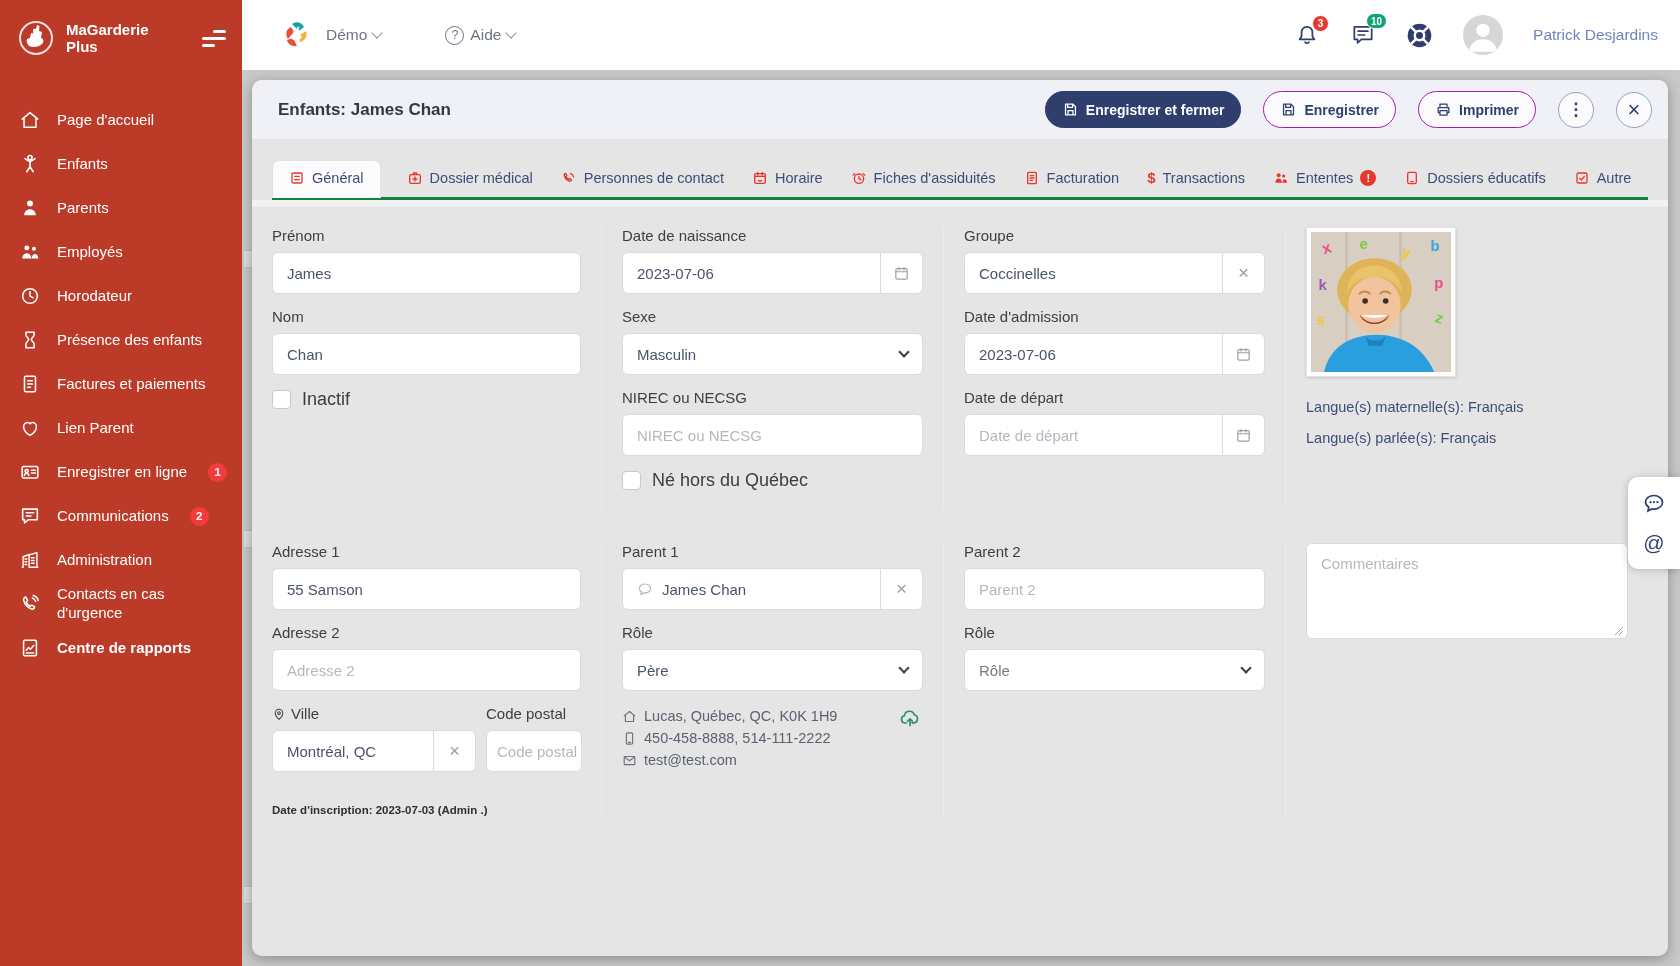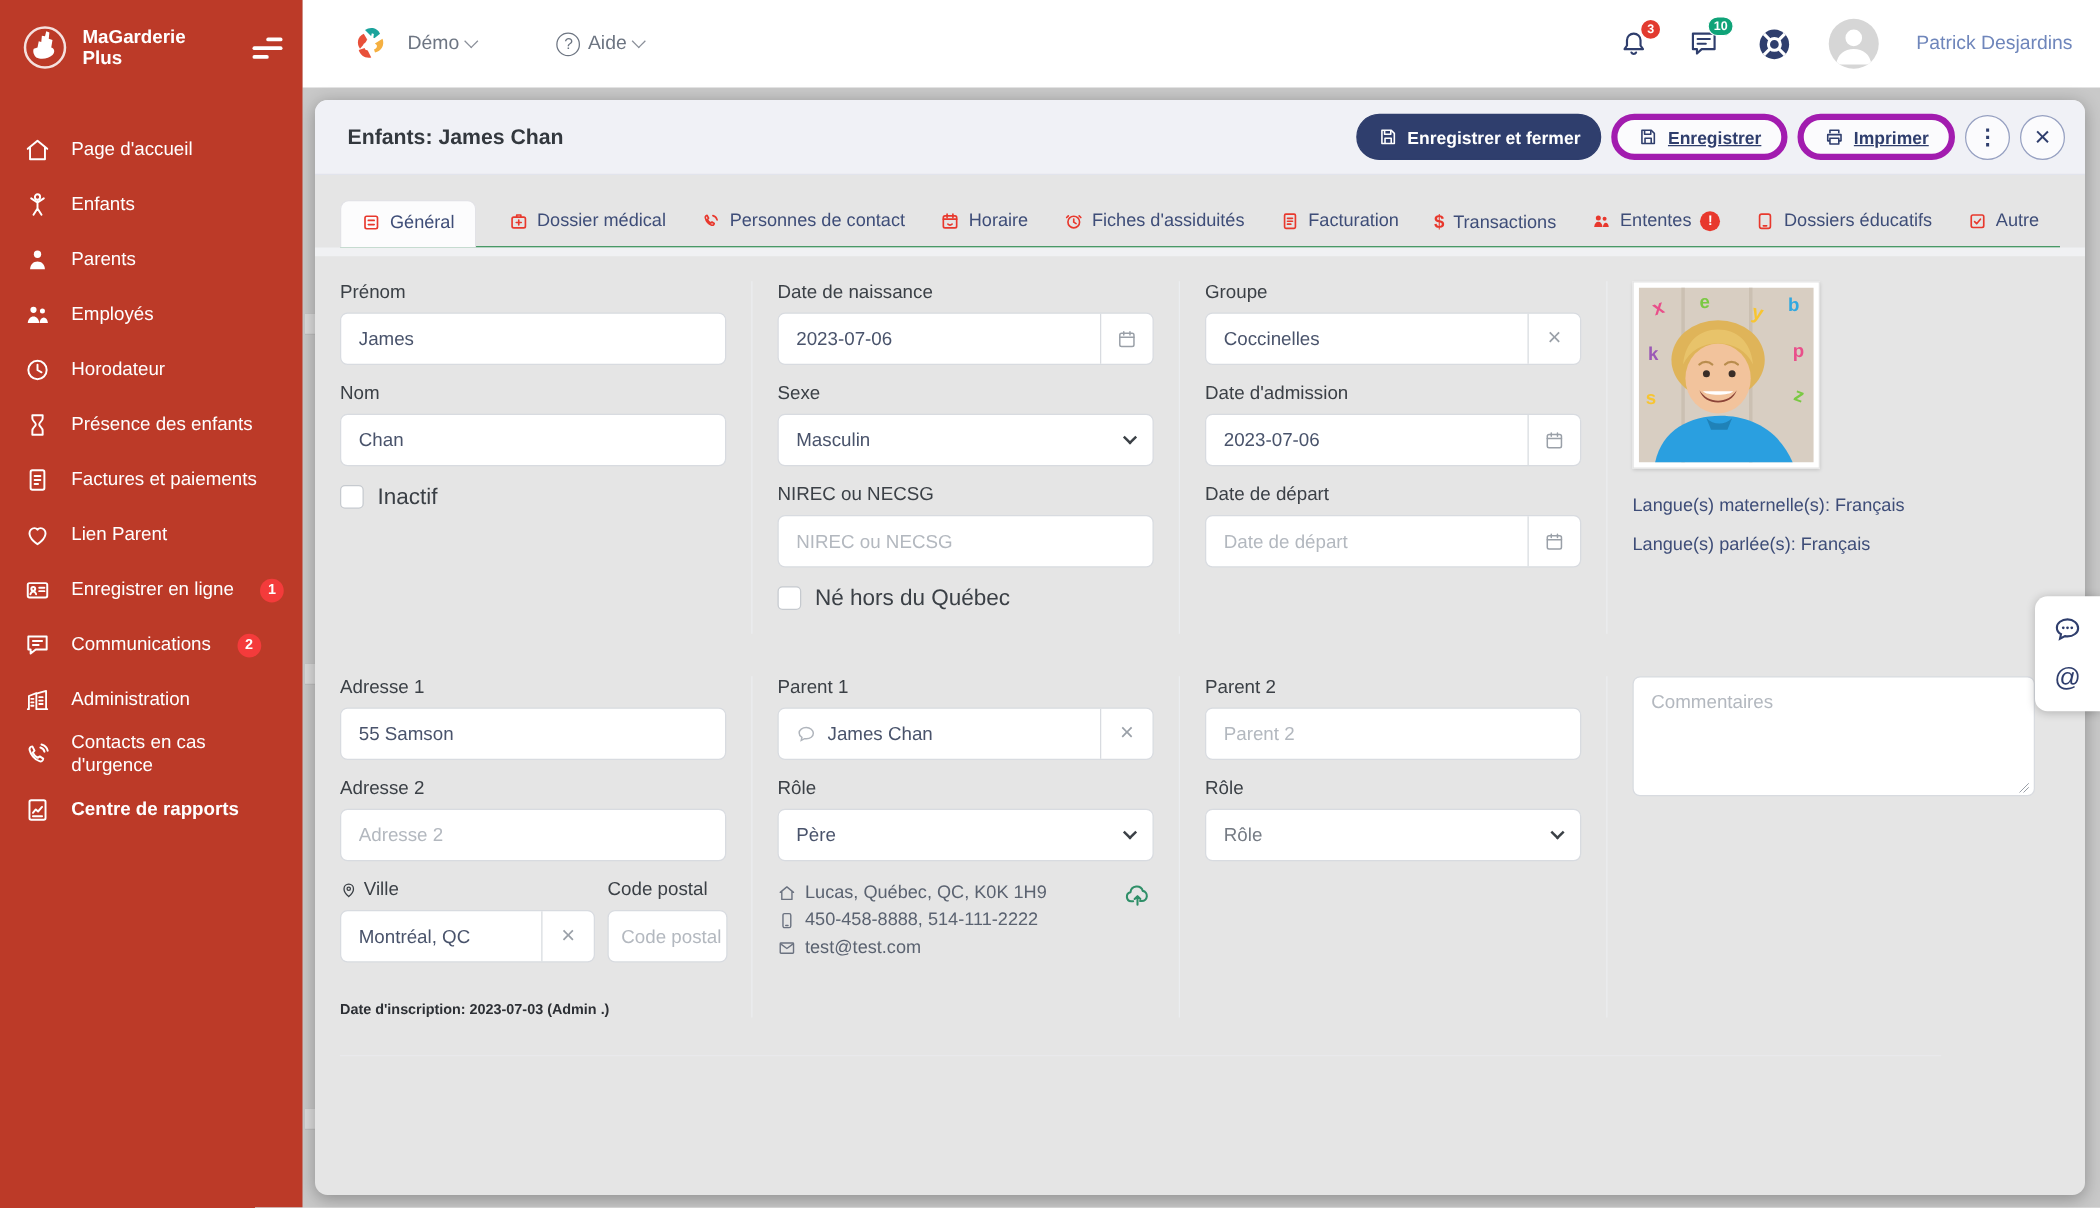--- a/index.html
+++ b/index.html
@@ -73,30 +73,30 @@
   .card {
     position:absolute; left:252px; top:80px; right:12px; bottom:10px;
     background:#e5e5e5; border-radius:10px; box-shadow:0 3px 14px rgba(0,0,0,.3);
     display:flex; flex-direction:column; overflow:hidden; z-index:2;
   }
   .card-header {
     flex:none; height:60px; background:#f0f1f6; border-bottom:1px solid #e2e4ec;
     display:flex; align-items:center; padding:0 16px 0 26px;
   }
   .card-title { font-size:17px; font-weight:700; color:#33383e; }
-  .hdr-actions { margin-left:auto; display:flex; align-items:center; gap:8px; }
+  .hdr-actions { margin-left:auto; display:flex; align-items:center; gap:22px; }
   .btn { height:37px; border-radius:19px; display:flex; align-items:center; gap:7px; font-size:14px; font-weight:700; cursor:pointer; padding:0 16px; }
   .btn-dark { background:#2f3e6d; color:#fff; border:1px solid #2f3e6d; }
-  .btn-light { background:#fbfbfd; color:#2f3e6d; border:5px solid #a21caf;text-decoration:underline; }
+  .btn-light { background:#fbfbfd; color:#2f3e6d; border:1px solid #a21caf; }
   .btn-round { width:36px; height:36px; border-radius:50%; border:1px solid #96a0c1; background:#fbfbfd; color:#2f3e6d; display:flex; align-items:center; justify-content:center; cursor:pointer; padding:0; }
   .btn-round.more { font-size:17px; font-weight:700; letter-spacing:0; }
   .btn-round.close { font-size:22px; font-weight:400; }
 
   
-  .tabs { flex:none; display:flex; align-items:flex-start; gap:24px; margin:20px 20px 0; border-bottom:1px solid #15803d; white-space:nowrap; }
+  .tabs { flex:none; display:flex; align-items:center; gap:24px; margin:20px 20px 0; border-bottom:3px solid #15803d; white-space:nowrap; }
   .tab { display:flex; align-items:center; gap:7px; padding:9px 2px 11px; color:#3e4d78; font-size:14.5px; font-weight:500; cursor:pointer; }
   .tab.active {
     background:#fcfcfd; border:1px solid #e2e2e6; border-bottom:1px solid #fcfcfd;
     border-radius:7px 7px 0 0; padding:9px 16px 11px; margin-bottom:-1px;
   }
   .ticon { color:#e8382d; display:flex; }
   .dollar { color:#e8382d; font-weight:700; font-size:15px; }
   .tab-badge { width:16px; height:16px; border-radius:50%; background:#e8382d; color:#fff; font-size:11px; font-weight:700; display:flex; align-items:center; justify-content:center; }
   .tab-band { flex:none; height:7px; background:#f0f1f3; }
 

